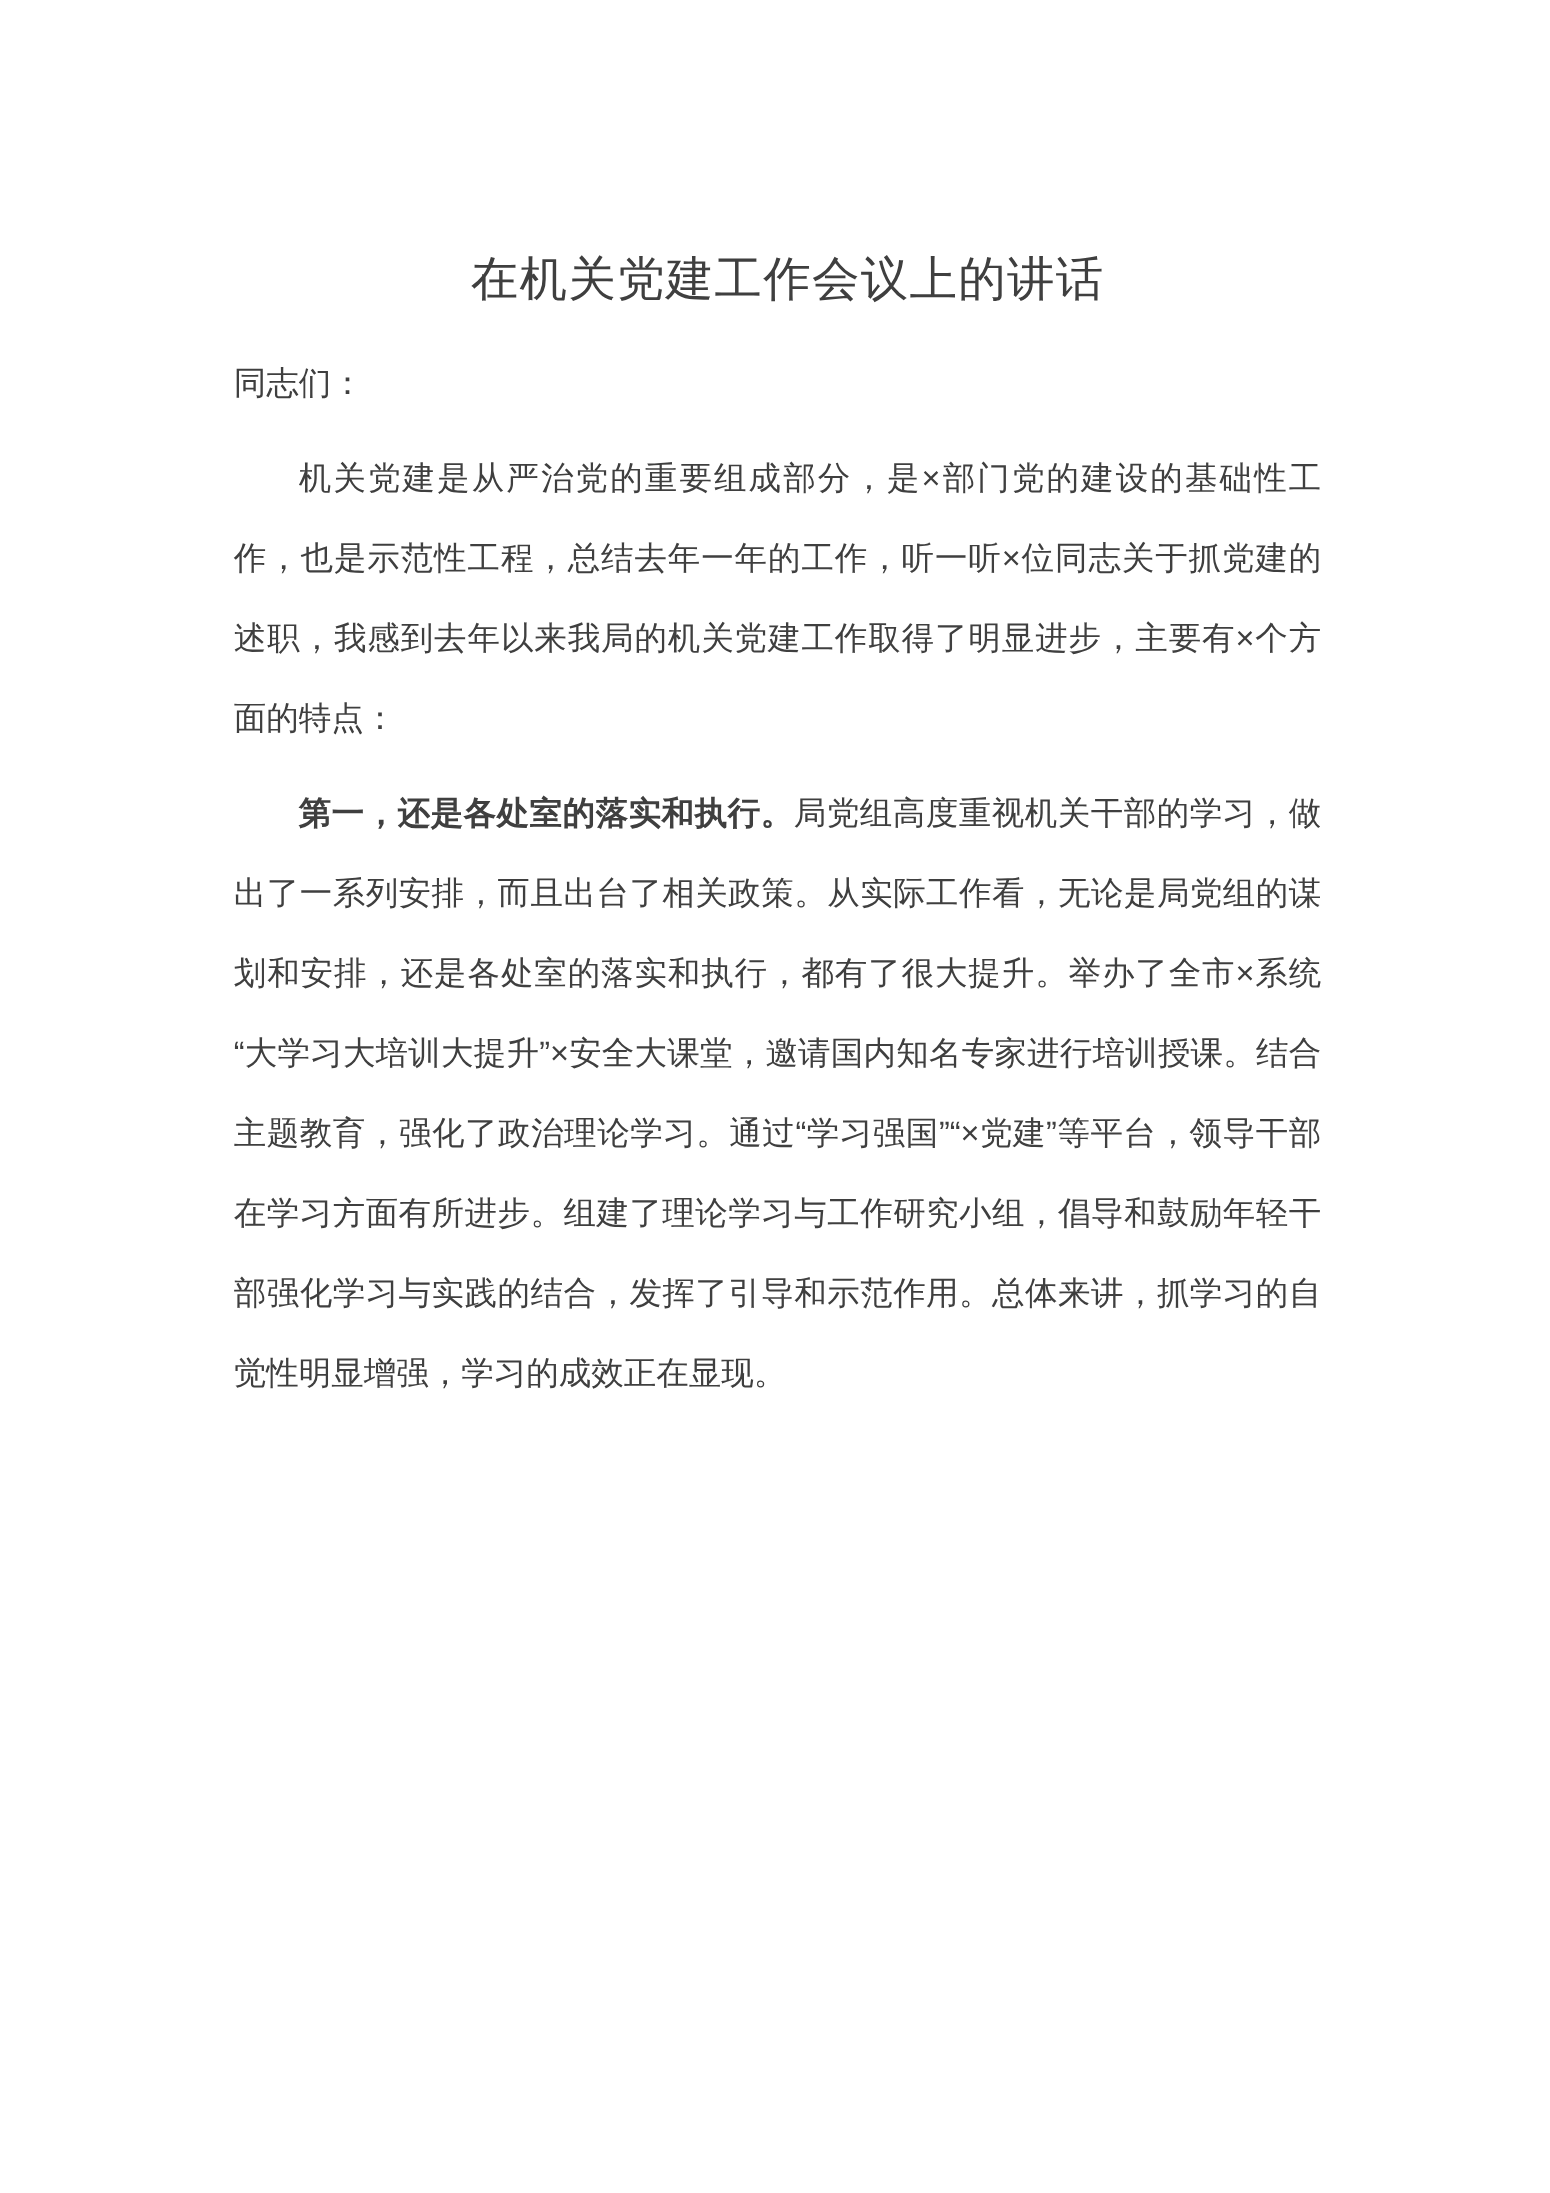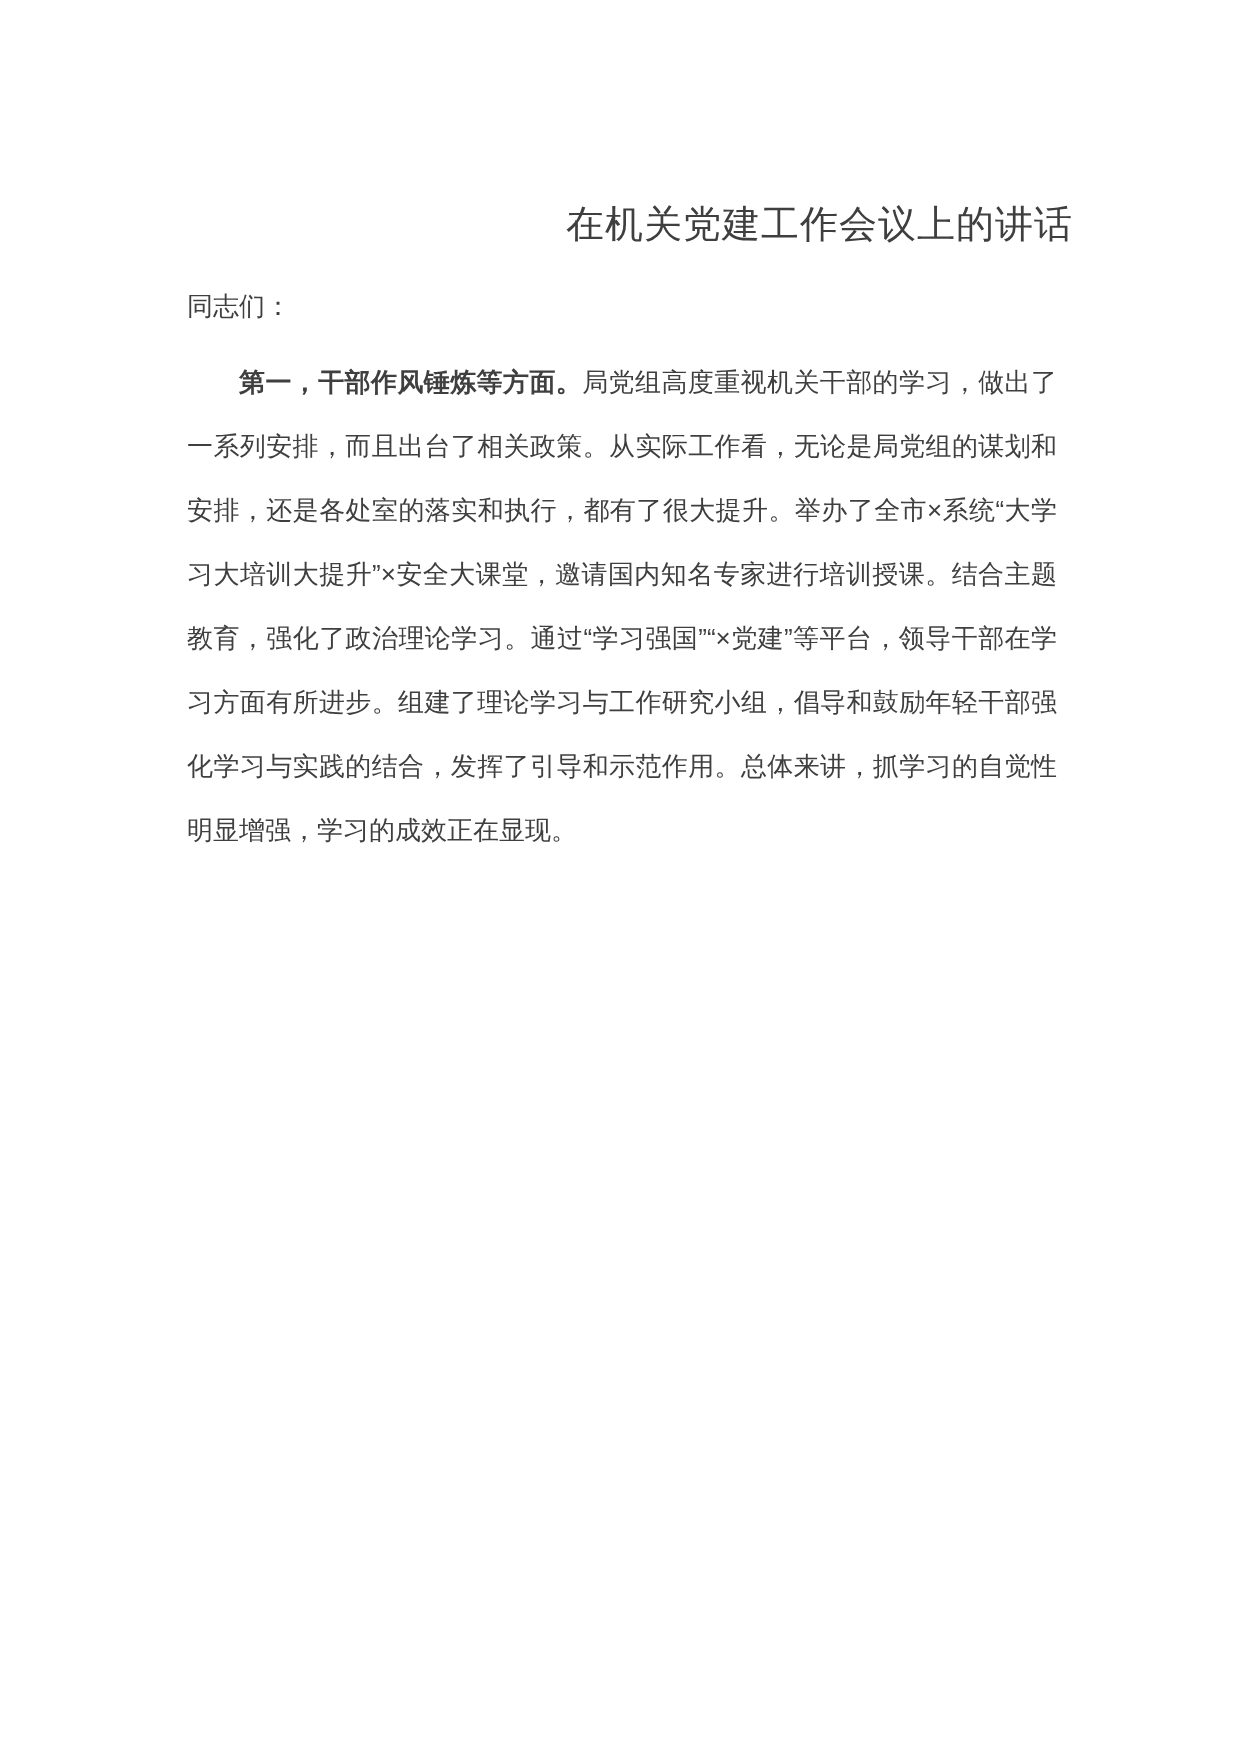--- a/index.html
+++ b/index.html
@@ -24,21 +24,21 @@
     text-align: justify;
     text-justify: inter-ideograph;
   }
   h1.doc-title {
     margin: 0 0 22px 0;
     font-size: 38px;
     line-height: 56px;
     font-weight: 400;
     color: #3f3f3f;
     letter-spacing: 1px;
-    text-align: right;
+    text-align: center;
   }
   p {
     margin: 0 16px 12px 0;
   }
   p.indent {
     text-indent: 52px;
   }
   .lead {
     font-weight: 700;
   }
@@ -46,20 +46,23 @@
 </head>
 <body>
 
 <div class="page">
   <div class="content">
 
     <h1 class="doc-title">在机关党建工作会议上的讲话</h1>
 
     <p class="salutation">同志们：</p>
 
+    <p class="indent">
+      <span>机关党建是从严治党的重要组成部分，是×部门党的建设的基础性工作，也是示范性工程，总结去年一年的工作，听一听×位同志关于抓党建的述职，我感到去年以来我局的机关党建工作取得了明显进步，主要有×个方面的特点：</span>
+    </p>
 
     <p class="indent">
-      <span class="lead">第一，干部作风锤炼等方面。</span><span>局党组高度重视机关干部的学习，做出了一系列安排，而且出台了相关政策。从实际工作看，无论是局党组的谋划和安排，还是各处室的落实和执行，都有了很大提升。举办了全市×系统“大学习大培训大提升”×安全大课堂，邀请国内知名专家进行培训授课。结合主题教育，强化了政治理论学习。通过“学习强国”“×党建”等平台，领导干部在学习方面有所进步。组建了理论学习与工作研究小组，倡导和鼓励年轻干部强化学习与实践的结合，发挥了引导和示范作用。总体来讲，抓学习的自觉性明显增强，学习的成效正在显现。</span>
+      <span class="lead">第一，还是各处室的落实和执行。</span><span>局党组高度重视机关干部的学习，做出了一系列安排，而且出台了相关政策。从实际工作看，无论是局党组的谋划和安排，还是各处室的落实和执行，都有了很大提升。举办了全市×系统“大学习大培训大提升”×安全大课堂，邀请国内知名专家进行培训授课。结合主题教育，强化了政治理论学习。通过“学习强国”“×党建”等平台，领导干部在学习方面有所进步。组建了理论学习与工作研究小组，倡导和鼓励年轻干部强化学习与实践的结合，发挥了引导和示范作用。总体来讲，抓学习的自觉性明显增强，学习的成效正在显现。</span>
     </p>
 
 
   </div>
 </div>
 
 </body></html>

